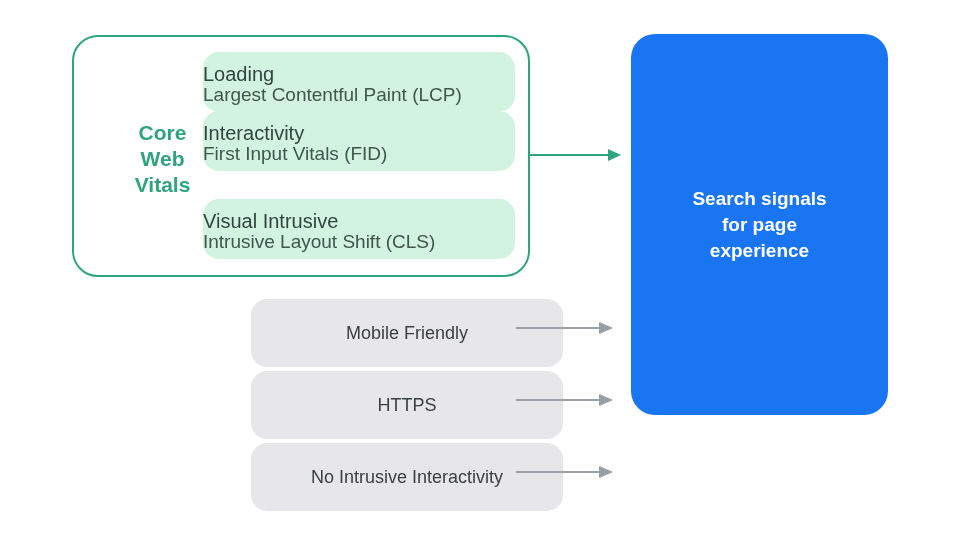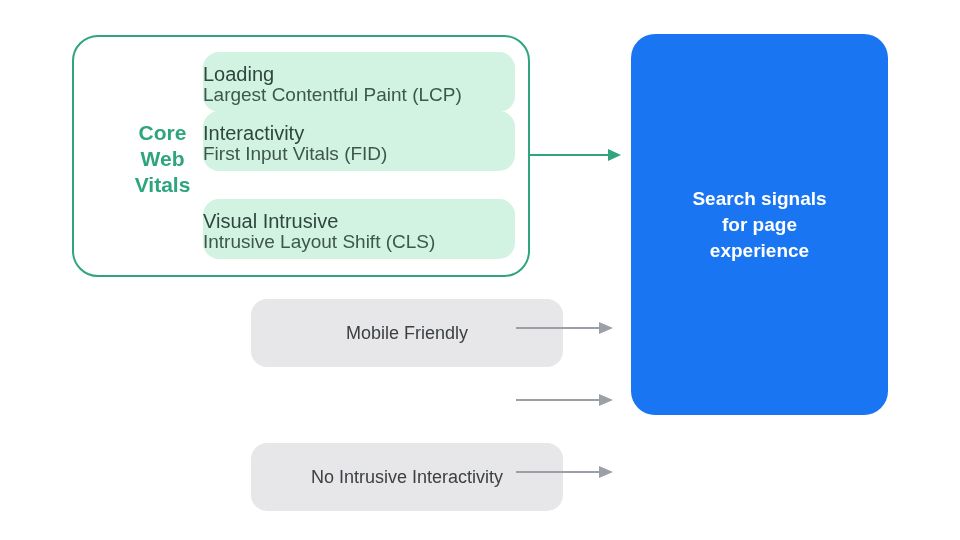--- a/index.html
+++ b/index.html
@@ -136,20 +136,23 @@
   </div>
 
   <svg class="arrow arrow-green" width="92" height="20">
     <line x1="0" y1="10" x2="78" y2="10"></line>
     <polygon points="78,4 91,10 78,16"></polygon>
   </svg>
 
   <div class="gray-box g0">
     <div class="gray-label">Mobile Friendly</div>
   </div>
+  <div class="gray-box g1">
+    <div class="gray-label">HTTPS</div>
+  </div>
   <div class="gray-box g2">
     <div class="gray-label">No Intrusive Interactivity</div>
   </div>
 
   <svg class="arrow arrow-gray arrow-gray-0" width="100" height="20">
     <line x1="0" y1="10" x2="83" y2="10"></line>
     <polygon points="83,4 97,10 83,16"></polygon>
   </svg>
   <svg class="arrow arrow-gray arrow-gray-1" width="100" height="20">
     <line x1="0" y1="10" x2="83" y2="10"></line>

